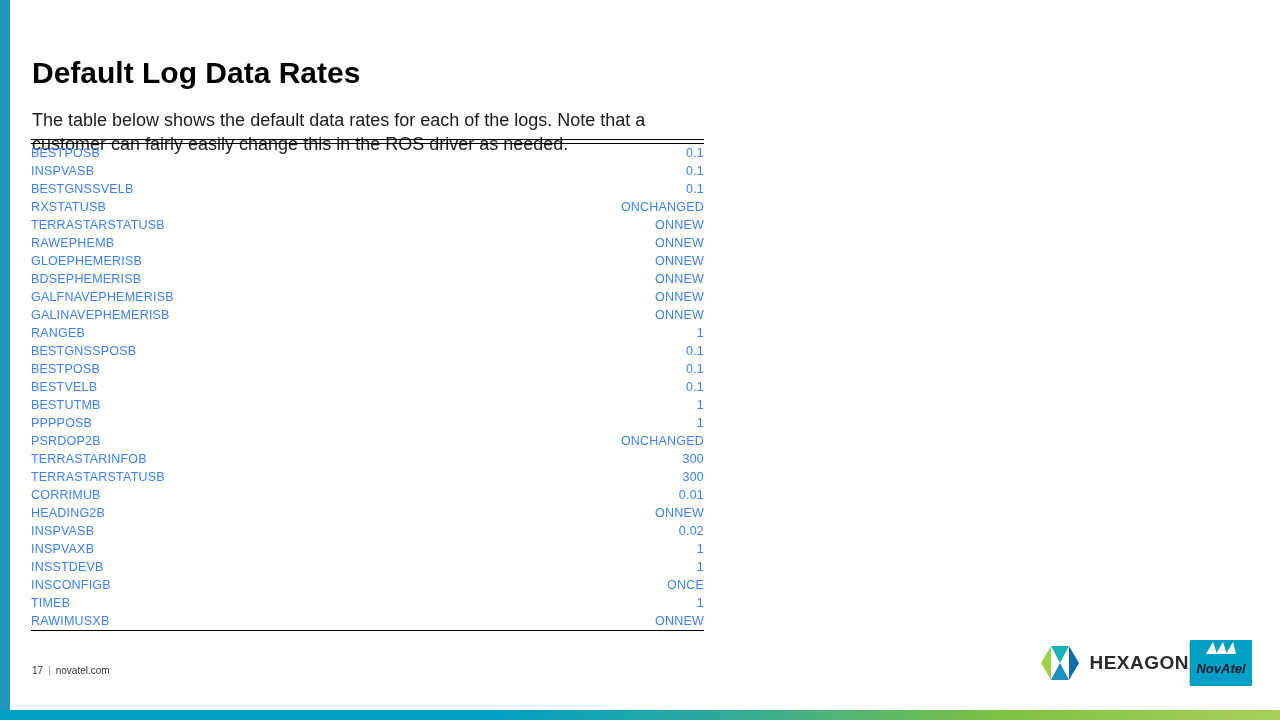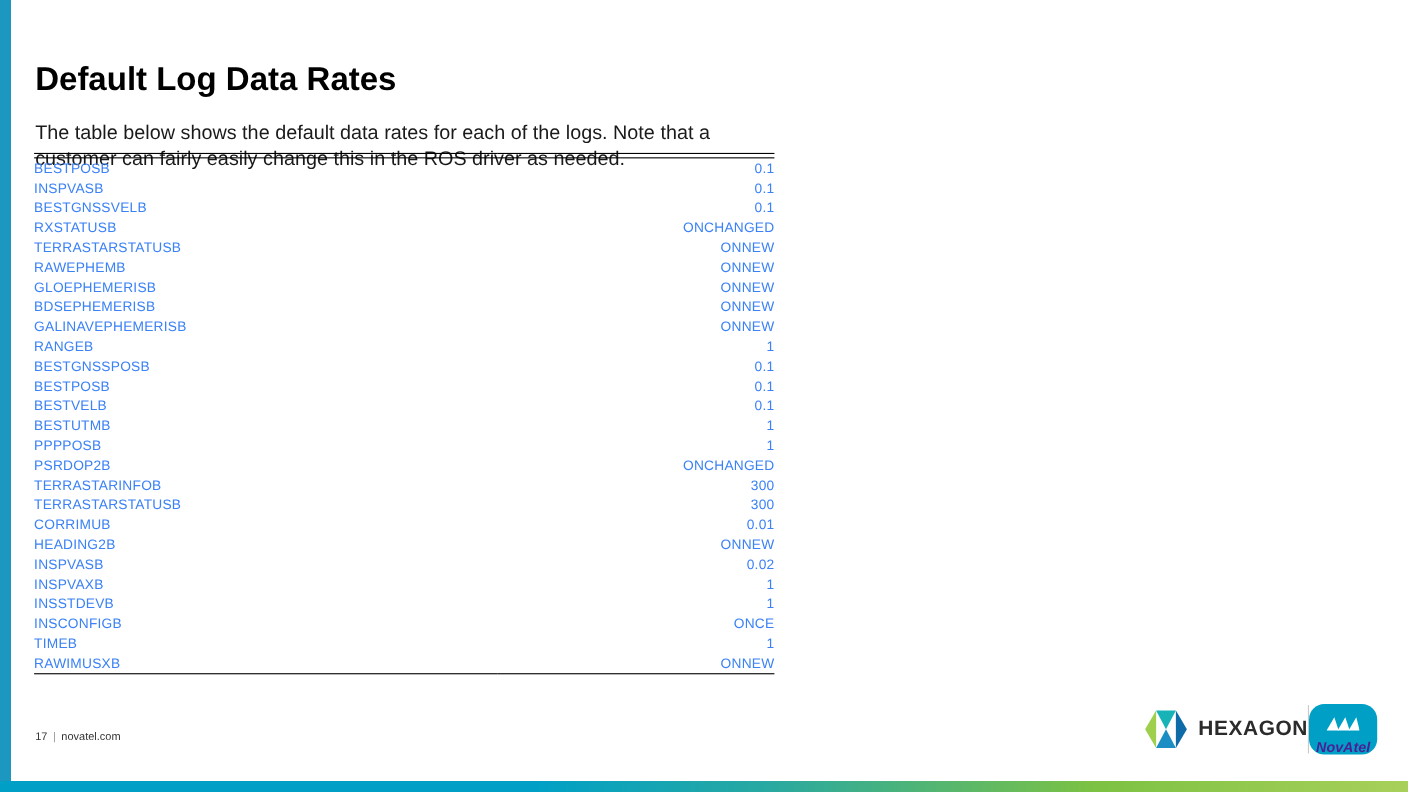--- a/index.html
+++ b/index.html
@@ -141,23 +141,22 @@
     height: 44px;
     background: #c9c9c9;
   }
   .nov-logo {
     background: #00a0c6;
     width: 62px;
     height: 46px;
     display: flex;
     flex-direction: column;
     align-items: center;
-    justify-content: flex-end;
-    color: #4c1d95;
-    border-radius: 14px;
+    justify-content: flex-start;
+    color: #0f172a;
   }
   .nov-word {
     font-size: 13px;
     font-weight: bold;
     font-style: italic;
     letter-spacing: 0px;
     line-height: 1;
     margin-top: 2px;
   }
 </style>
@@ -206,20 +205,24 @@
           <tr>
             <td class="log">RAWEPHEMB</td>
             <td class="rate">ONNEW</td>
           </tr>
           <tr>
             <td class="log">GLOEPHEMERISB</td>
             <td class="rate">ONNEW</td>
           </tr>
           <tr>
             <td class="log">BDSEPHEMERISB</td>
+            <td class="rate">ONNEW</td>
+          </tr>
+          <tr>
+            <td class="log">GALFNAVEPHEMERISB</td>
             <td class="rate">ONNEW</td>
           </tr>
           <tr>
             <td class="log">GALINAVEPHEMERISB</td>
             <td class="rate">ONNEW</td>
           </tr>
           <tr>
             <td class="log">RANGEB</td>
             <td class="rate">1</td>
           </tr>

